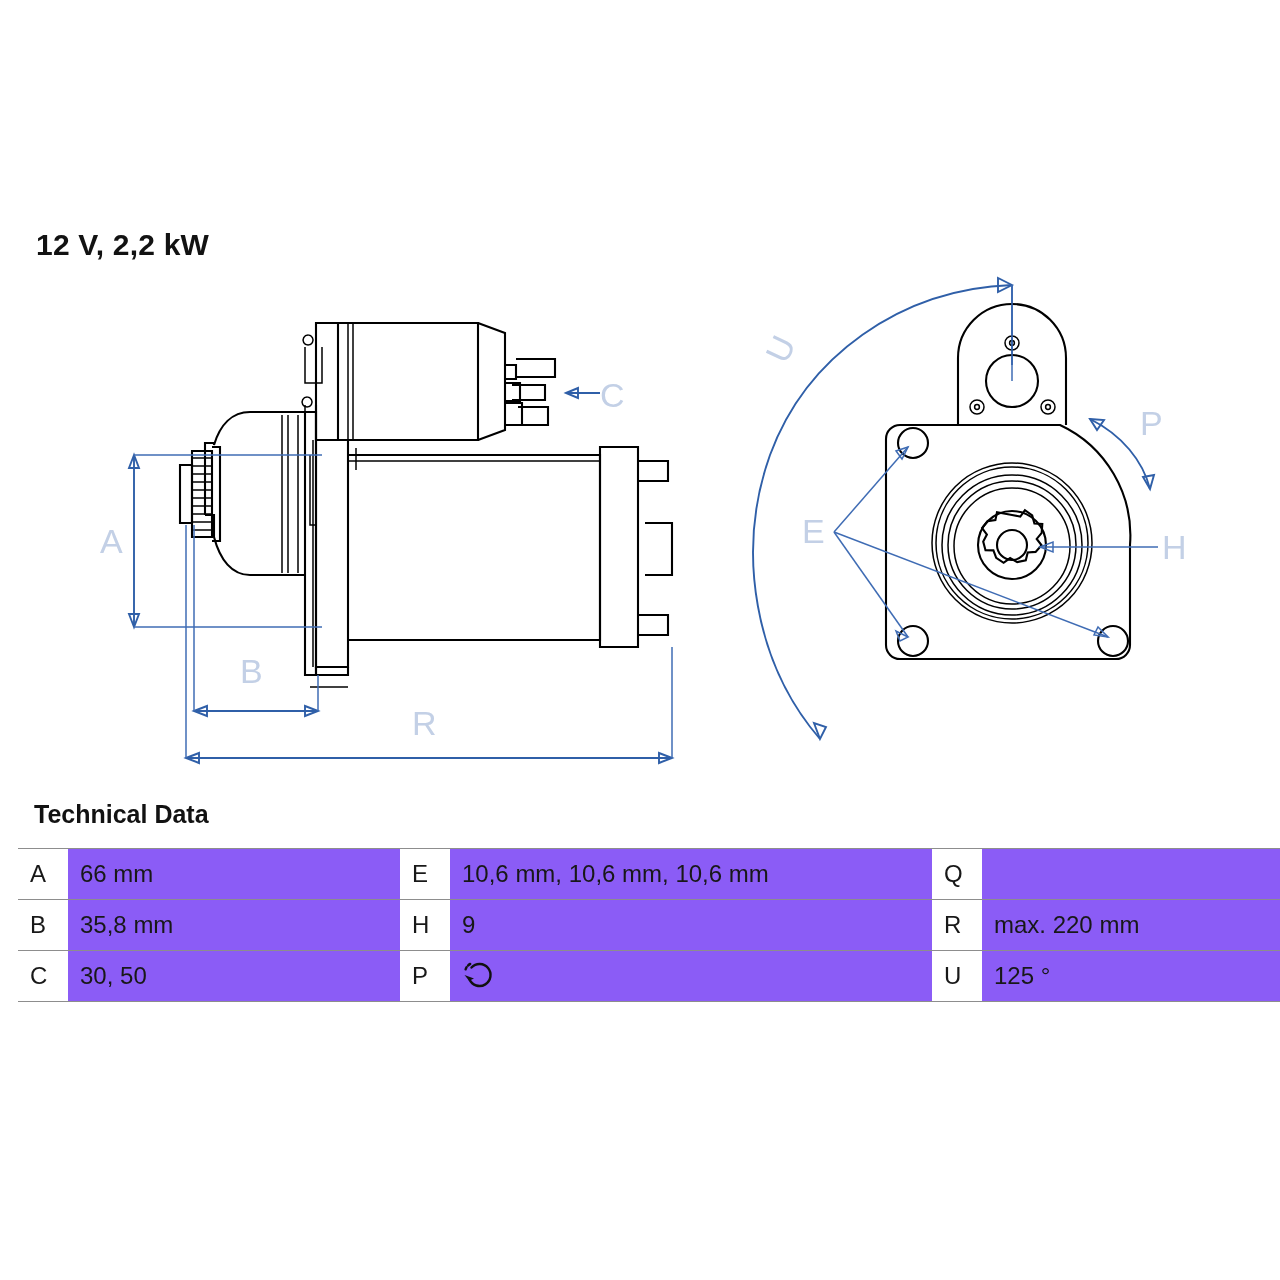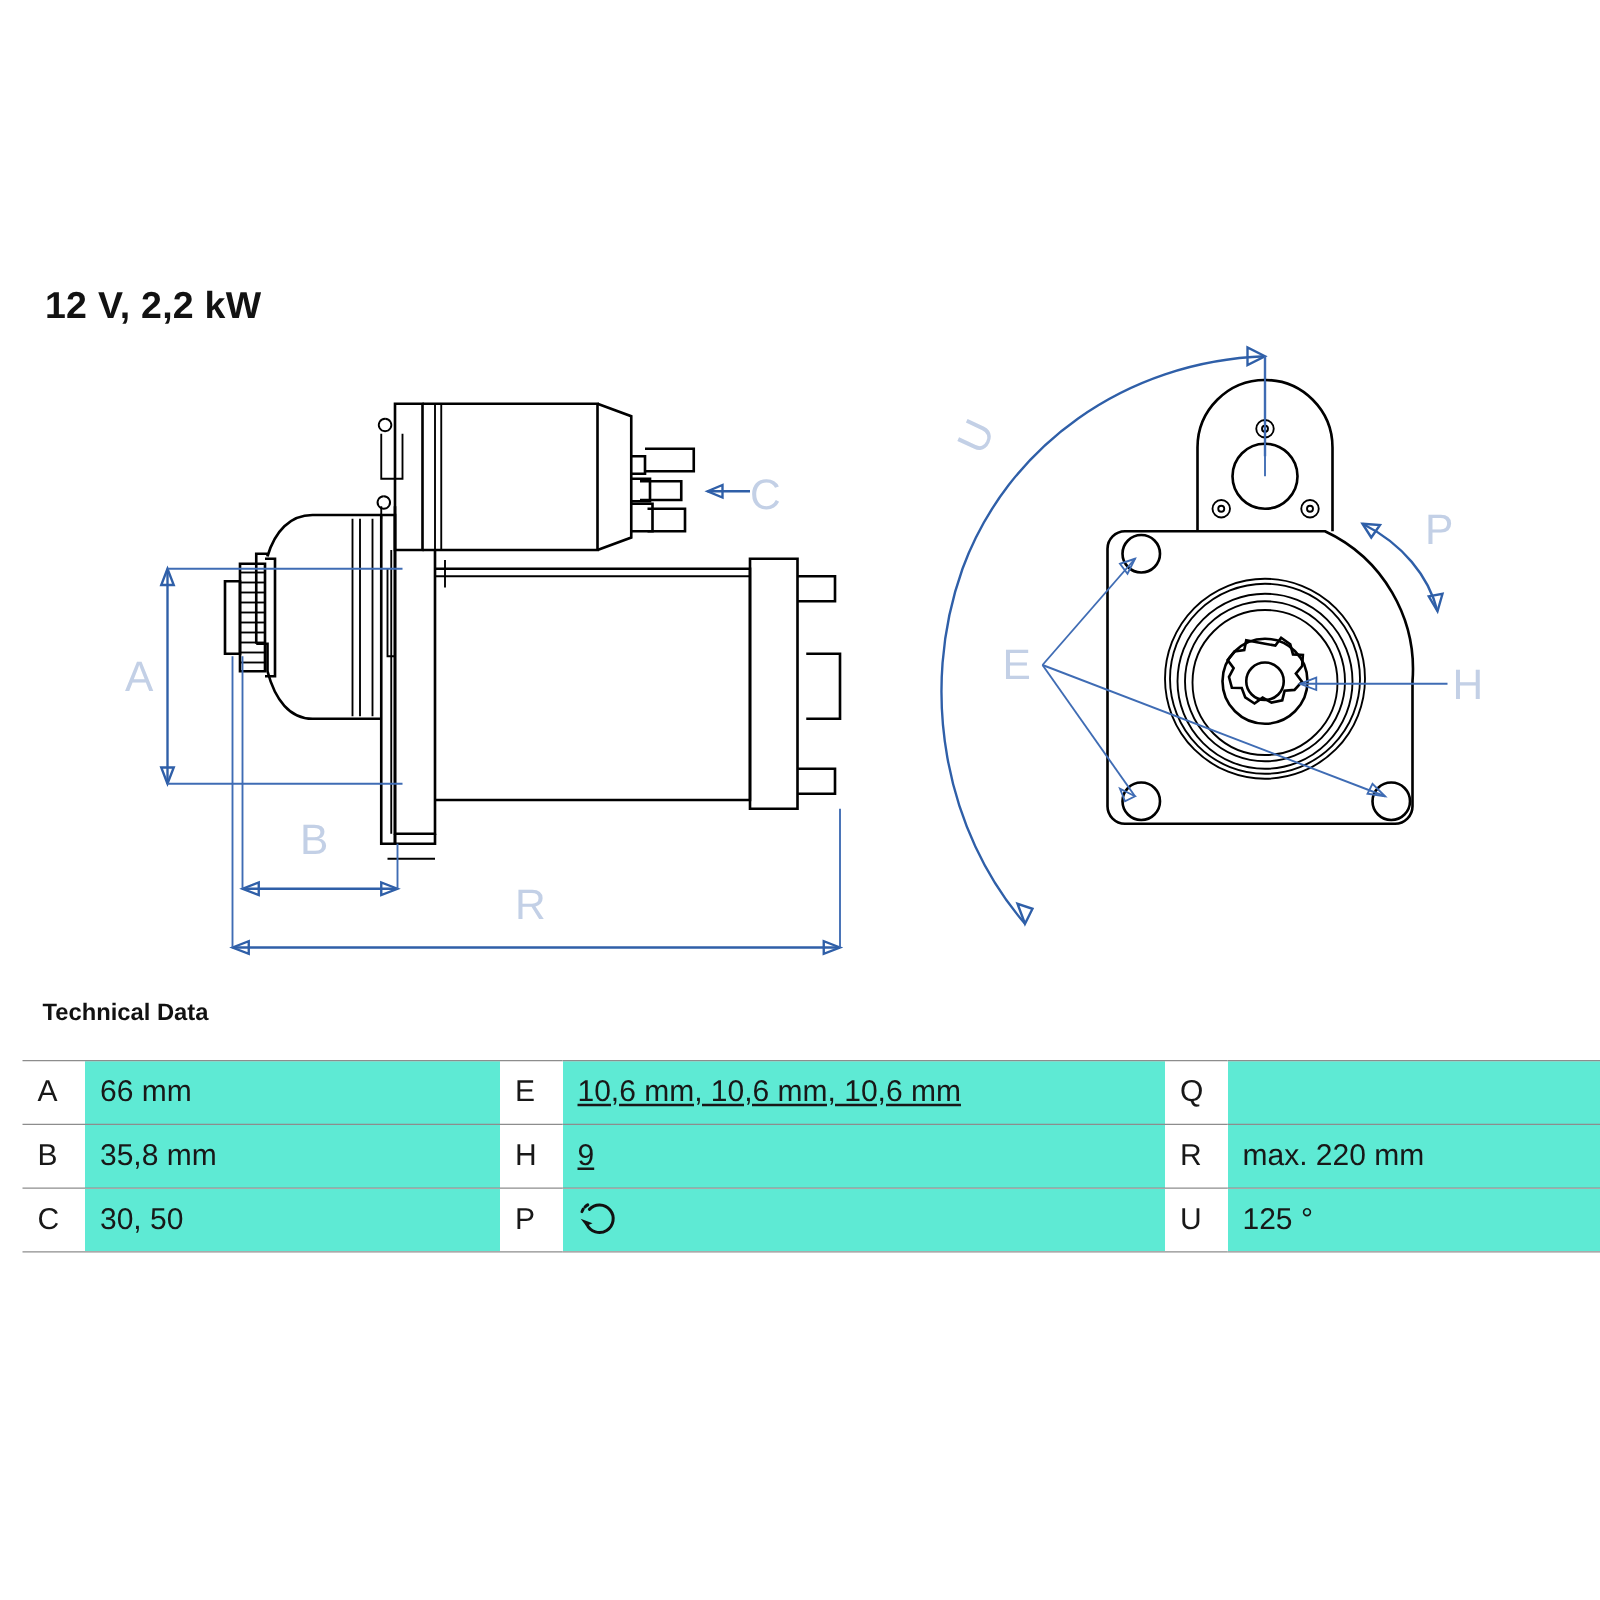--- a/index.html
+++ b/index.html
@@ -34,21 +34,21 @@
     position: absolute;
     left: 0;
     top: 255px;
     width: 1280px;
     height: 530px;
   }
   .td-heading {
     position: absolute;
     left: 34px;
     top: 800px;
-    font-size: 19px;
+    font-size: 25px;
     font-weight: bold;
     color: #121212;
   }
   #tech-table {
     position: absolute;
     left: 18px;
     top: 848px;
     width: 1245px;
     border-collapse: collapse;
     table-layout: fixed;
@@ -67,25 +67,25 @@
   #tech-table tr:last-child td {
     border-bottom: 1.6px solid #8d8d8d;
   }
   td.key {
     background: #ffffff;
     width: 38px;
     padding-left: 20px;
     color: #181818;
   }
   td.val {
-    background: #5eead4;
+    background: #8b5cf6;
     color: #181818;
   }
   td.val-a { width: 320px; }
-  td.val-b { width: 470px; text-decoration: underline; }
+  td.val-b { width: 470px; }
   td.val-c { width: 300px; }
   .rot-icon {
     display: inline-block;
     width: 34px;
     height: 34px;
     vertical-align: -8px;
   }
   
   .blk { fill: none; stroke: #000000; stroke-width: 2.1; }
   .blk-thin { fill: none; stroke: #000000; stroke-width: 1.5; }

